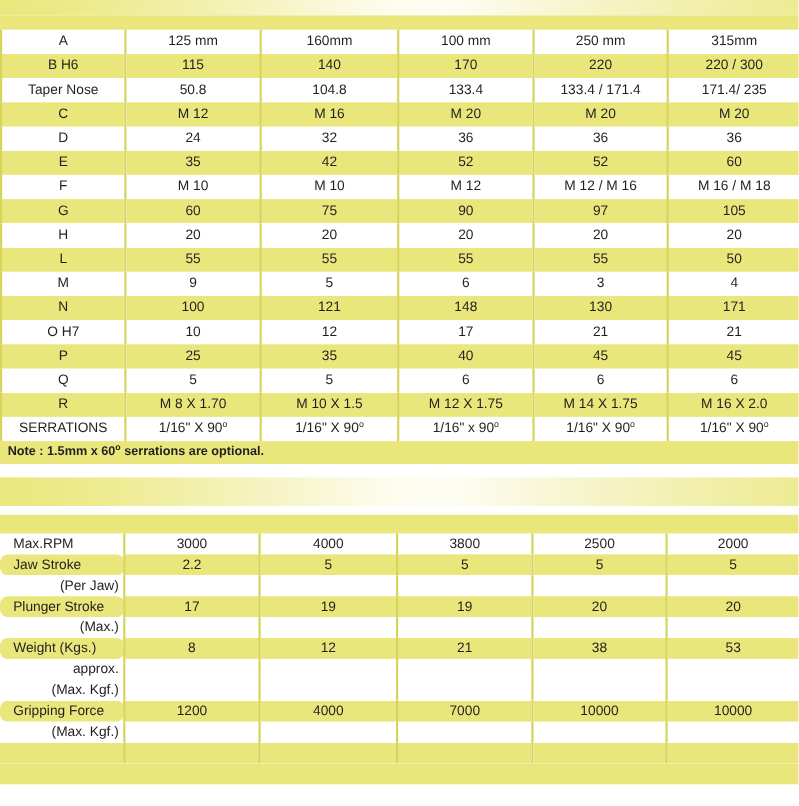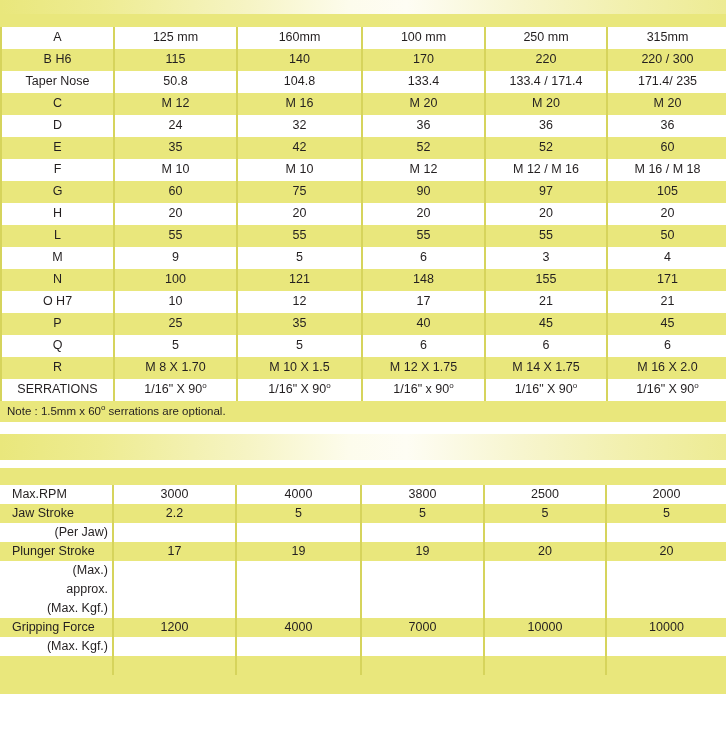--- a/index.html
+++ b/index.html
@@ -71,39 +71,40 @@
     border-left: 2px solid #d6d45c;
   }
   table.spec tr.odd td { background: #ffffff; }
   table.spec tr.even td { background: #e9e77c; }
 
   
   table.perf td.label {
     text-align: left;
     padding-left: 12px;
     border-left: none;
+    border-radius: 7px;
   }
   table.perf td.sub {
     text-align: right;
     padding-left: 12px;
     border-left: none;
   }
   table.perf td {
     height: 19px;
     font-size: 12.5px;
   }
 
   
   .note {
     width: 726px;
     height: 21px;
     line-height: 21px;
     background: #e9e77c;
     font-size: 11.5px;
-    font-weight: normal;
+    font-weight: bold;
     color: #231f20;
     padding-left: 7px;
     box-sizing: border-box;
     white-space: nowrap;
   }
   .note sup {
     font-size: 8px;
     vertical-align: super;
     line-height: 0;
   }
@@ -217,21 +218,21 @@
           <td>5</td>
           <td>6</td>
           <td>3</td>
           <td>4</td>
         </tr>
         <tr class="even">
           <td class="first">N</td>
           <td>100</td>
           <td>121</td>
           <td>148</td>
-          <td>155</td>
+          <td>130</td>
           <td>171</td>
         </tr>
         <tr class="odd">
           <td class="first">O H7</td>
           <td>10</td>
           <td>12</td>
           <td>17</td>
           <td>21</td>
           <td>21</td>
         </tr>
@@ -322,20 +323,28 @@
           <td>20</td>
         </tr>
         <tr class="odd">
           <td class="sub">(Max.)</td>
           <td>&nbsp;</td>
           <td>&nbsp;</td>
           <td>&nbsp;</td>
           <td>&nbsp;</td>
           <td>&nbsp;</td>
         </tr>
+        <tr class="even">
+          <td class="label">Weight (Kgs.)</td>
+          <td>8</td>
+          <td>12</td>
+          <td>21</td>
+          <td>38</td>
+          <td>53</td>
+        </tr>
         <tr class="odd">
           <td class="sub">approx.</td>
           <td>&nbsp;</td>
           <td>&nbsp;</td>
           <td>&nbsp;</td>
           <td>&nbsp;</td>
           <td>&nbsp;</td>
         </tr>
         <tr class="odd">
           <td class="sub">(Max. Kgf.)</td>

